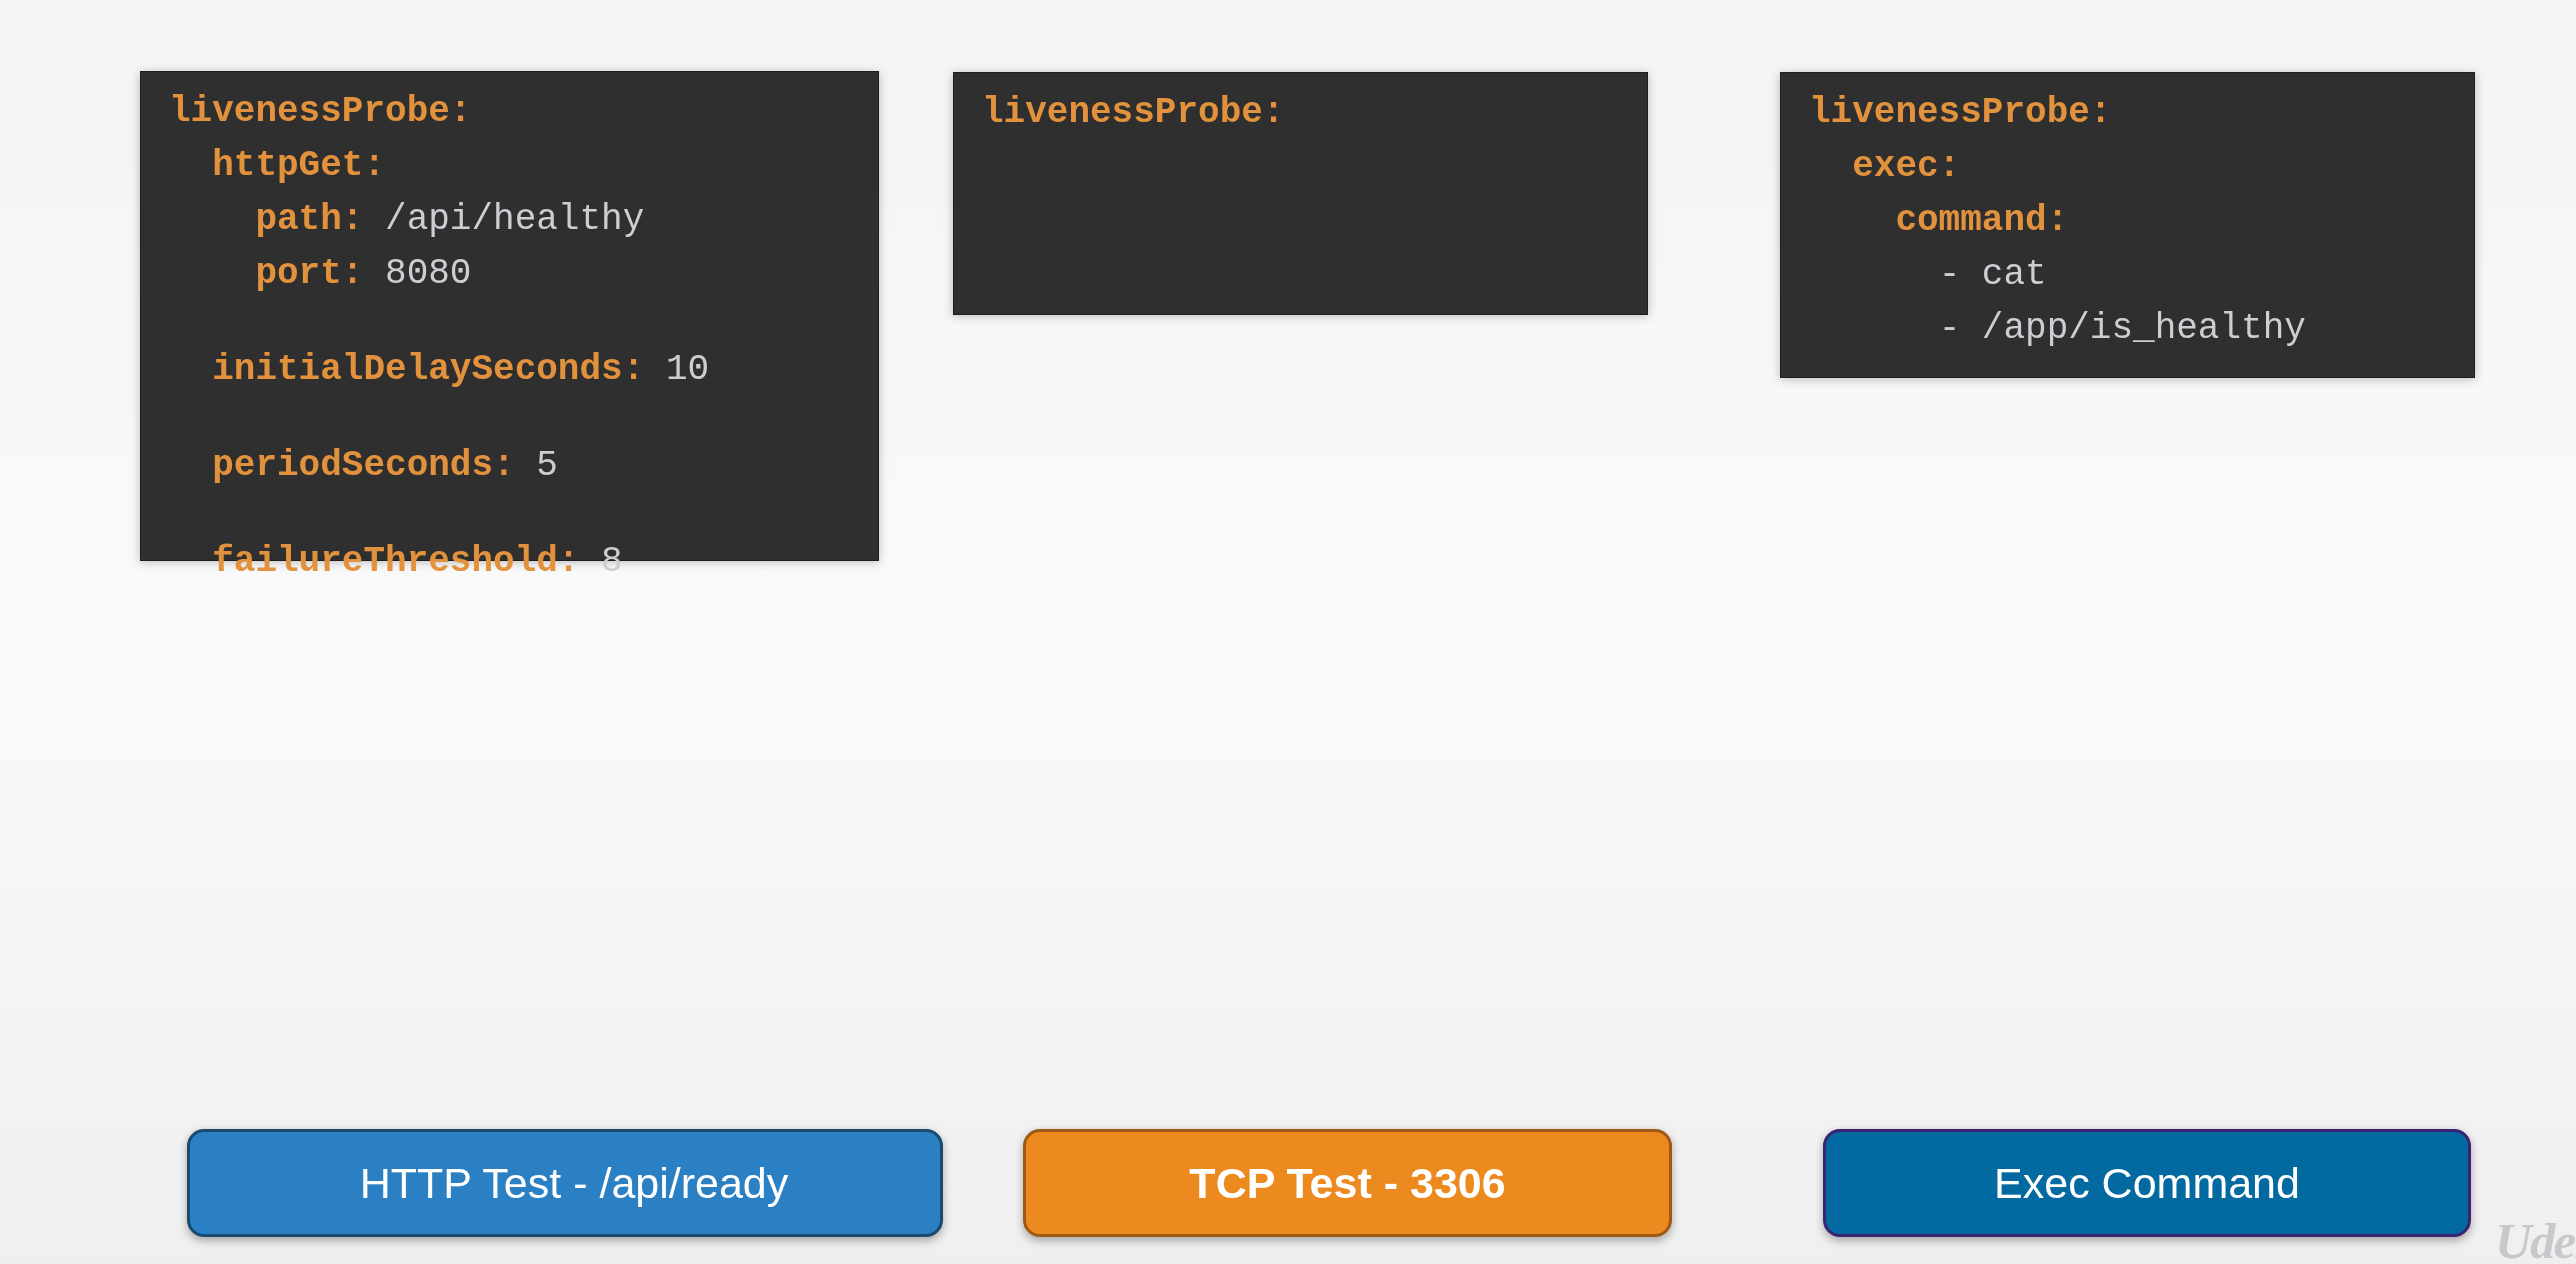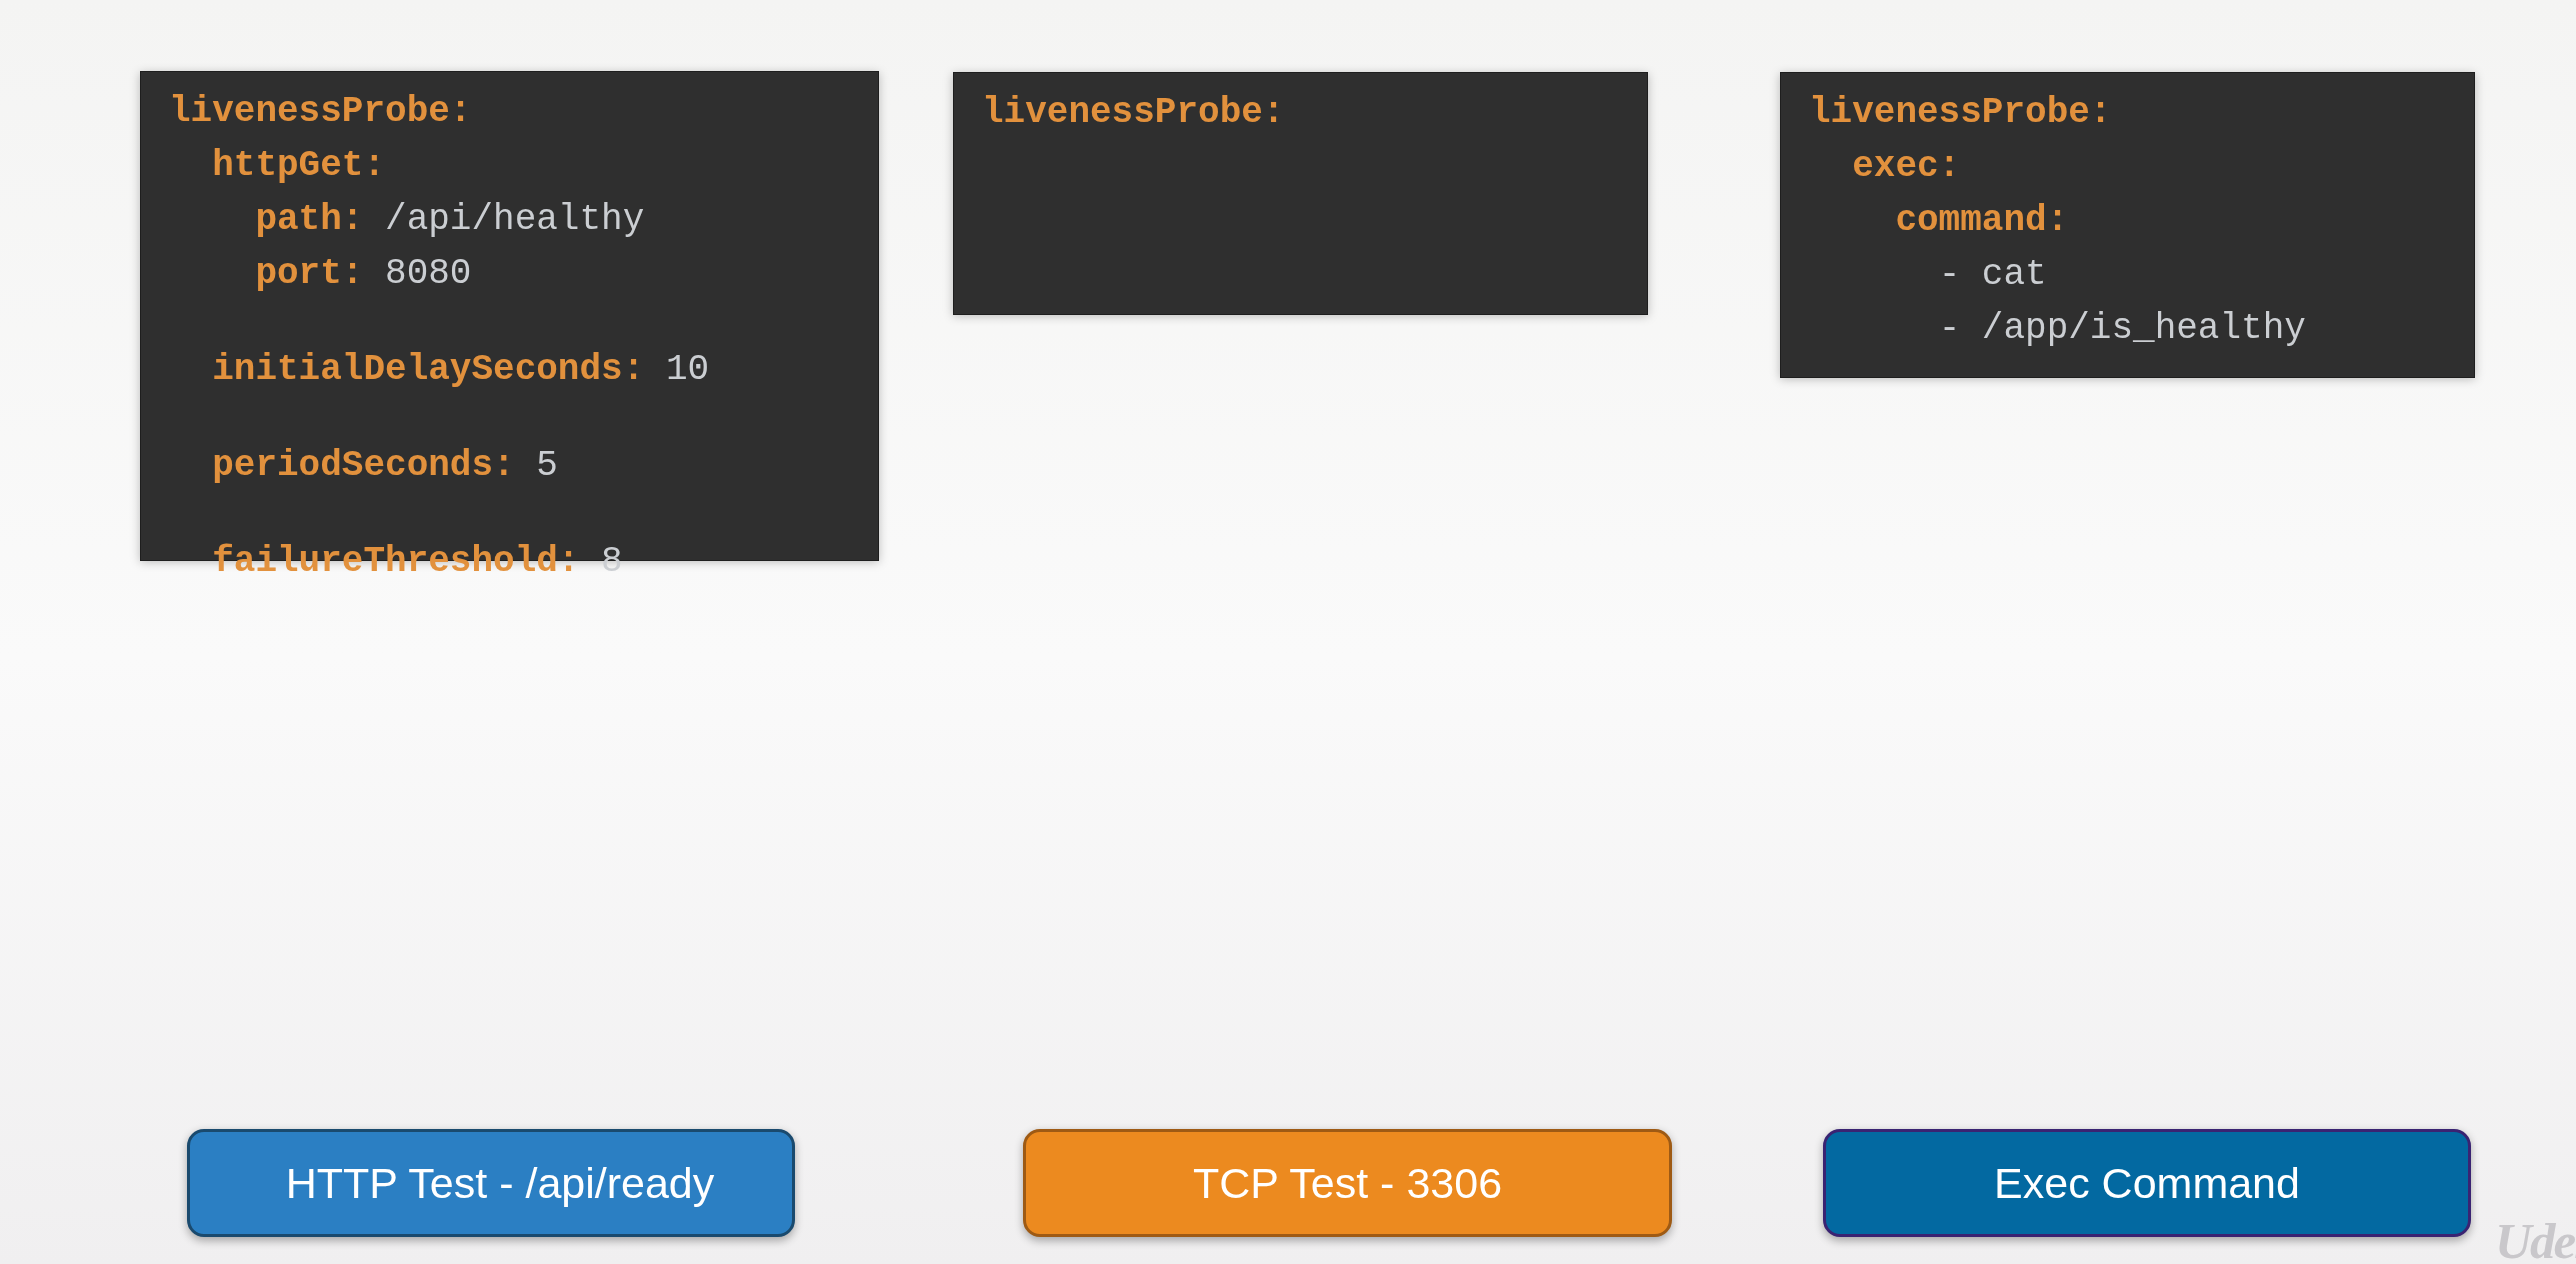--- a/index.html
+++ b/index.html
@@ -45,21 +45,21 @@
     color: var(--button_text, #ffffff);
     font-family: "Liberation Sans", sans-serif;
     font-size: 43px;
     display: flex;
     align-items: center;
     justify-content: center;
     box-shadow: 0 3.8px 8.4px rgba(0,0,0,0.30);
     cursor: pointer;
     padding: 0;
   }
-  .btn-http { left: 187px;  width: 608px; padding-left: 18px; }
+  .btn-http { left: 187px;  width: 756px; padding-left: 18px; }
   .btn-tcp  { left: 1023px; width: 649px; }
   .btn-exec { left: 1823px; width: 648px; }
 
   
   .watermark {
     position: absolute;
     left: 2495px;
     top: 1212px;
     font-family: "Liberation Serif", serif;
     font-style: italic;
@@ -77,20 +77,20 @@
 <div>
 
   <pre class="code-block code-block-http"><div class="code-line"><span class="k">livenessProbe:</span><span class="v"></span></div><div class="code-line"><span class="k">  httpGet:</span><span class="v"></span></div><div class="code-line"><span class="k">    path:</span><span class="v"> /api/healthy</span></div><div class="code-line"><span class="k">    port:</span><span class="v"> 8080</span></div><div class="code-line gap"><span class="k">  initialDelaySeconds:</span><span class="v"> 10</span></div><div class="code-line gap"><span class="k">  periodSeconds:</span><span class="v"> 5</span></div><div class="code-line gap"><span class="k">  failureThreshold:</span><span class="v"> 8</span></div></pre>
 
   <pre class="code-block code-block-tcp"><div class="code-line"><span class="k">livenessProbe:</span><span class="v"></span></div></pre>
 
   <pre class="code-block code-block-exec"><div class="code-line"><span class="k">livenessProbe:</span><span class="v"></span></div><div class="code-line"><span class="k">  exec:</span><span class="v"></span></div><div class="code-line"><span class="k">    command:</span><span class="v"></span></div><div class="code-line"><span class="k">      </span><span class="v">- cat</span></div><div class="code-line"><span class="k">      </span><span class="v">- /app/is_healthy</span></div></pre>
 
   <button class="probe-btn btn-http" style="background-color: rgb(43, 127, 195); border-color: rgb(26, 74, 110);">HTTP Test - /api/ready</button>
 
-  <button class="probe-btn btn-tcp" style="background-color: rgb(236, 138, 31); border-color: rgb(158, 90, 20);">TCP Test - 3306</button>
+  <button class="probe-btn btn-tcp" style="background-color: rgb(236, 138, 31); border-color: rgb(158, 90, 20); font-weight: bold;">TCP Test - 3306</button>
 
   <button class="probe-btn btn-exec" style="background-color: #0369a1; border-color: rgb(58, 35, 114);">Exec Command</button>
 
   <div class="watermark">Udemy</div>
 
 </div>
 
 
 </body></html>

